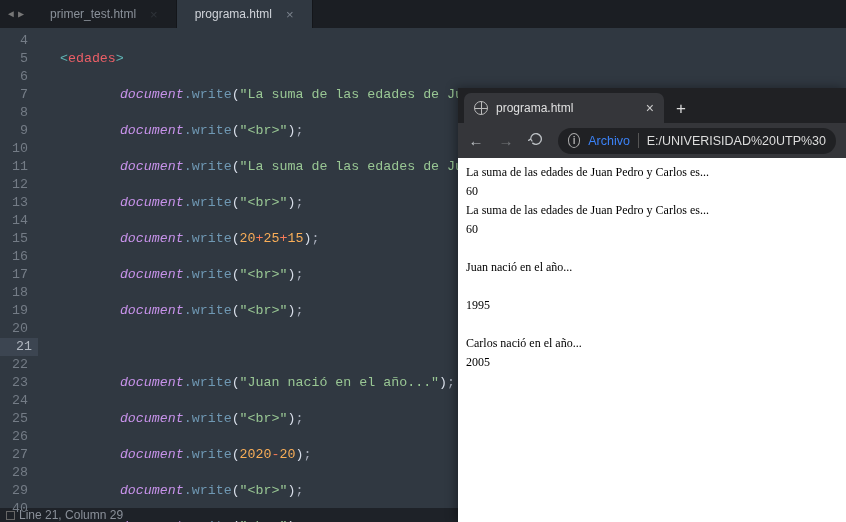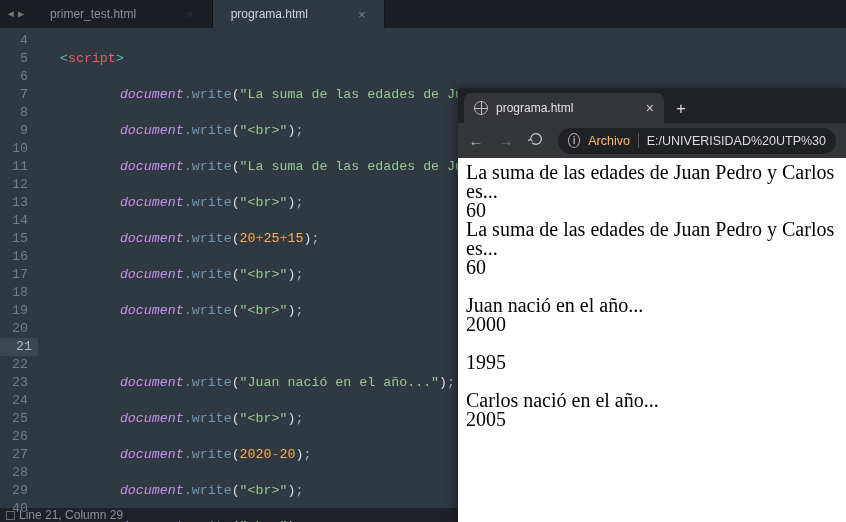--- a/index.html
+++ b/index.html
@@ -21,21 +21,20 @@
   }
   .tab-nav span { font-size: 10px; padding: 0 2px; cursor: pointer; }
   .tab {
     display: flex; align-items: center;
     padding: 0 18px;
     color: #8a919a; font-size: 12px;
     font-family: "Segoe UI", Arial, sans-serif;
     background: #1b1e23;
     border-right: 1px solid #14161a;
     position: relative;
-    gap: 36px;
   }
   .tab.active { background: #303841; color: #d0d4da; }
   .tab .close { margin-left: 14px; font-size: 13px; color: #7a828c; }
   .tab.inactive .close { opacity: .2; }
   .tab .dirty { position:absolute; left:7px; top:11px; width:6px; height:6px; border-radius:50%; }
   
   .editor {
     display: flex; height: calc(100% - 28px - 14px);
     background: #303841; font-size: 13.3px; line-height: 18px;
   }
@@ -107,25 +106,25 @@
   .b-omni {
     flex:1; height:26px; background:#202124; border-radius:13px;
     display:flex; align-items:center; padding:0 10px; color:#ddd;
     font-size:12.5px; overflow:hidden; white-space:nowrap;
   }
   .b-omni .info {
     width:15px; height:15px; border-radius:50%; border:1.3px solid #aaa;
     display:flex; align-items:center; justify-content:center;
     font-size:10px; font-weight:bold; margin-right:8px; color:#aaa;
   }
-  .b-omni .archivo { color:#fdba74; }
+  .b-omni .archivo { color:#3b82f6; }
   .b-omni .divider { width:1px; height:15px; background:#555; margin:0 8px; }
   .b-content {
     flex:1; background:#fff; padding:5px 8px;
-    font-size:20px; line-height:19px; color:#000;
+    font-size:12px; line-height:19px; color:#000;
   }
 
   svg.reload { width:16px; height:16px; }
   svg.reload path { stroke:#bcc0c4; stroke-width:2; fill:none; }
 </style>
 </head>
 <body>
 
 <div class="tab-bar">
   <div class="tab-nav">
@@ -167,21 +166,21 @@
       <div class="ln">23</div>
       <div class="ln">24</div>
       <div class="ln">25</div>
       <div class="ln">26</div>
       <div class="ln">27</div>
       <div class="ln">28</div>
       <div class="ln">29</div>
       <div class="ln">40</div>
     </div>
   <div class="code">
-<div class="line"><span class="tagang">  &lt;</span><span class="tagname">script</span><span class="tagang">&gt;</span></div>
+<div class="line"><span class="tagang">  &lt;</span><span class="tagname">edades</span><span class="tagang">&gt;</span></div>
 <div class="line">      <span class="doc">document</span><span class="method">.write</span><span class="paren">(</span><span class="str">"La suma de las edades de Juan Pedro y Carlos es...&lt;br&gt;"</span><span class="op">+</span><span class="paren">(</span><span class="num">20</span><span class="op">+</span><span class="num">25</span><span class="op">+</span><span class="num">15</span><span class="paren">))</span><span class="punct">;</span></div>
 <div class="line">      <span class="doc">document</span><span class="method">.write</span><span class="paren">(</span><span class="str">"&lt;br&gt;"</span><span class="paren">)</span><span class="punct">;</span></div>
 <div class="line">      <span class="doc">document</span><span class="method">.write</span><span class="paren">(</span><span class="str">"La suma de las edades de Juan Pedro y Carlos es..."</span><span class="paren">)</span><span class="punct">;</span></div>
 <div class="line">      <span class="doc">document</span><span class="method">.write</span><span class="paren">(</span><span class="str">"&lt;br&gt;"</span><span class="paren">)</span><span class="punct">;</span></div>
 <div class="line">      <span class="doc">document</span><span class="method">.write</span><span class="paren">(</span><span class="num">20</span><span class="op">+</span><span class="num">25</span><span class="op">+</span><span class="num">15</span><span class="paren">)</span><span class="punct">;</span></div>
 <div class="line">      <span class="doc">document</span><span class="method">.write</span><span class="paren">(</span><span class="str">"&lt;br&gt;"</span><span class="paren">)</span><span class="punct">;</span></div>
 <div class="line">      <span class="doc">document</span><span class="method">.write</span><span class="paren">(</span><span class="str">"&lt;br&gt;"</span><span class="paren">)</span><span class="punct">;</span></div>
 <div class="line"></div>
 <div class="line"></div>
 <div class="line">      <span class="doc">document</span><span class="method">.write</span><span class="paren">(</span><span class="str">"Juan nació en el año..."</span><span class="paren">)</span><span class="punct">;</span></div>
@@ -233,20 +232,19 @@
       <span>E:/UNIVERISIDAD%20UTP%30</span>
     </div>
   </div>
   <div class="b-content">
     <div>La suma de las edades de Juan Pedro y Carlos es...</div>
     <div>60</div>
     <div>La suma de las edades de Juan Pedro y Carlos es...</div>
     <div>60</div>
     <div style="height:19px"></div>
     <div>Juan nació en el año...</div>
-    <div>2000</div>
     <div style="height:19px"></div>
     <div>1995</div>
     <div style="height:19px"></div>
     <div>Carlos nació en el año...</div>
     <div>2005</div>
   </div>
 </div>
 
 </body></html>

